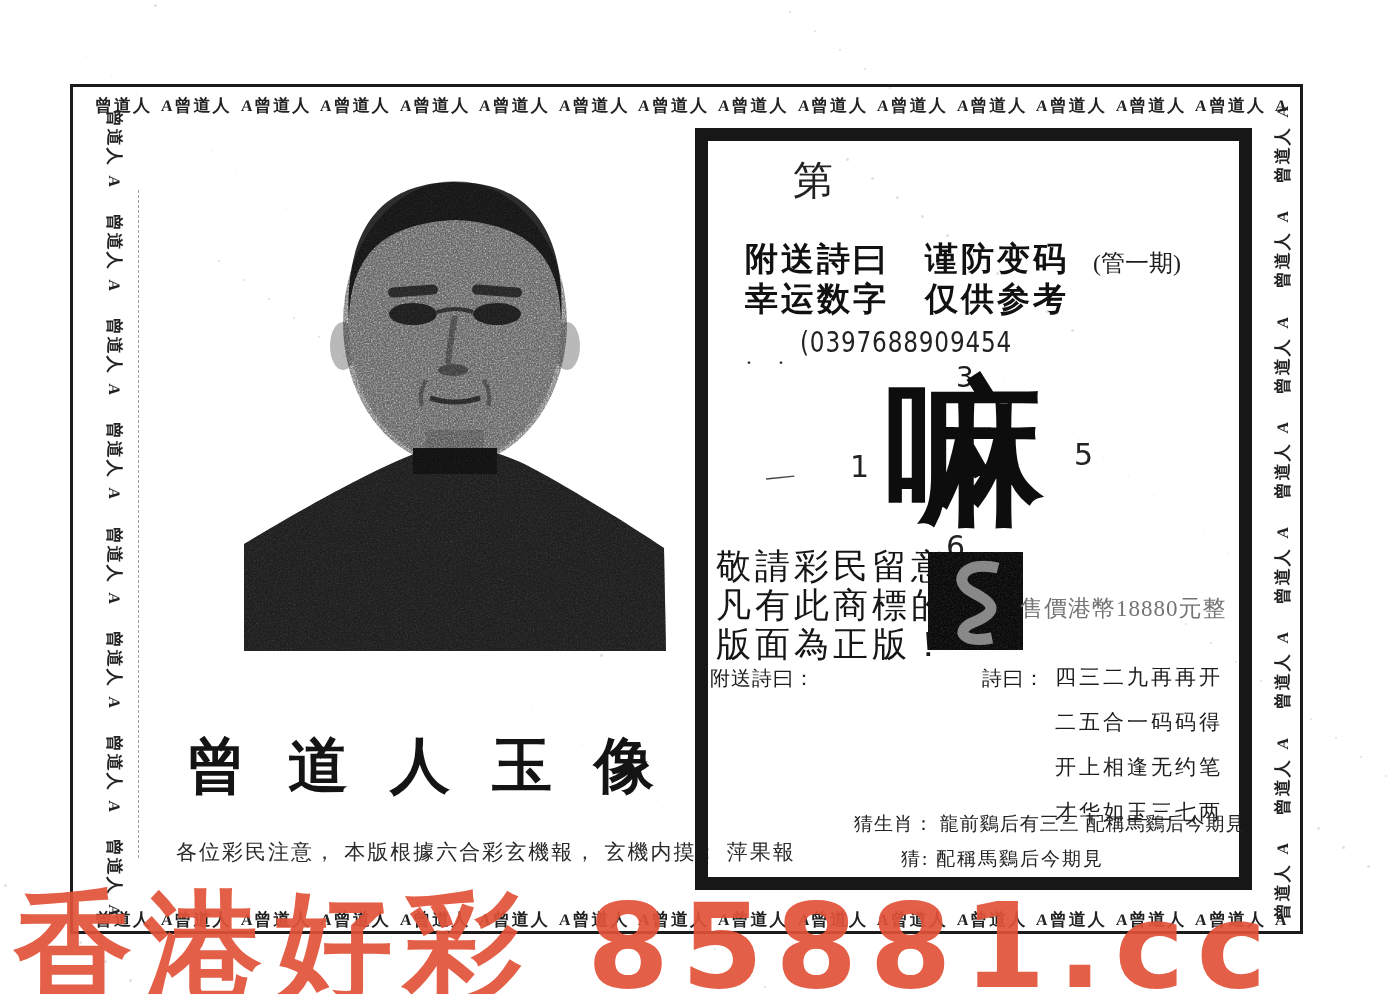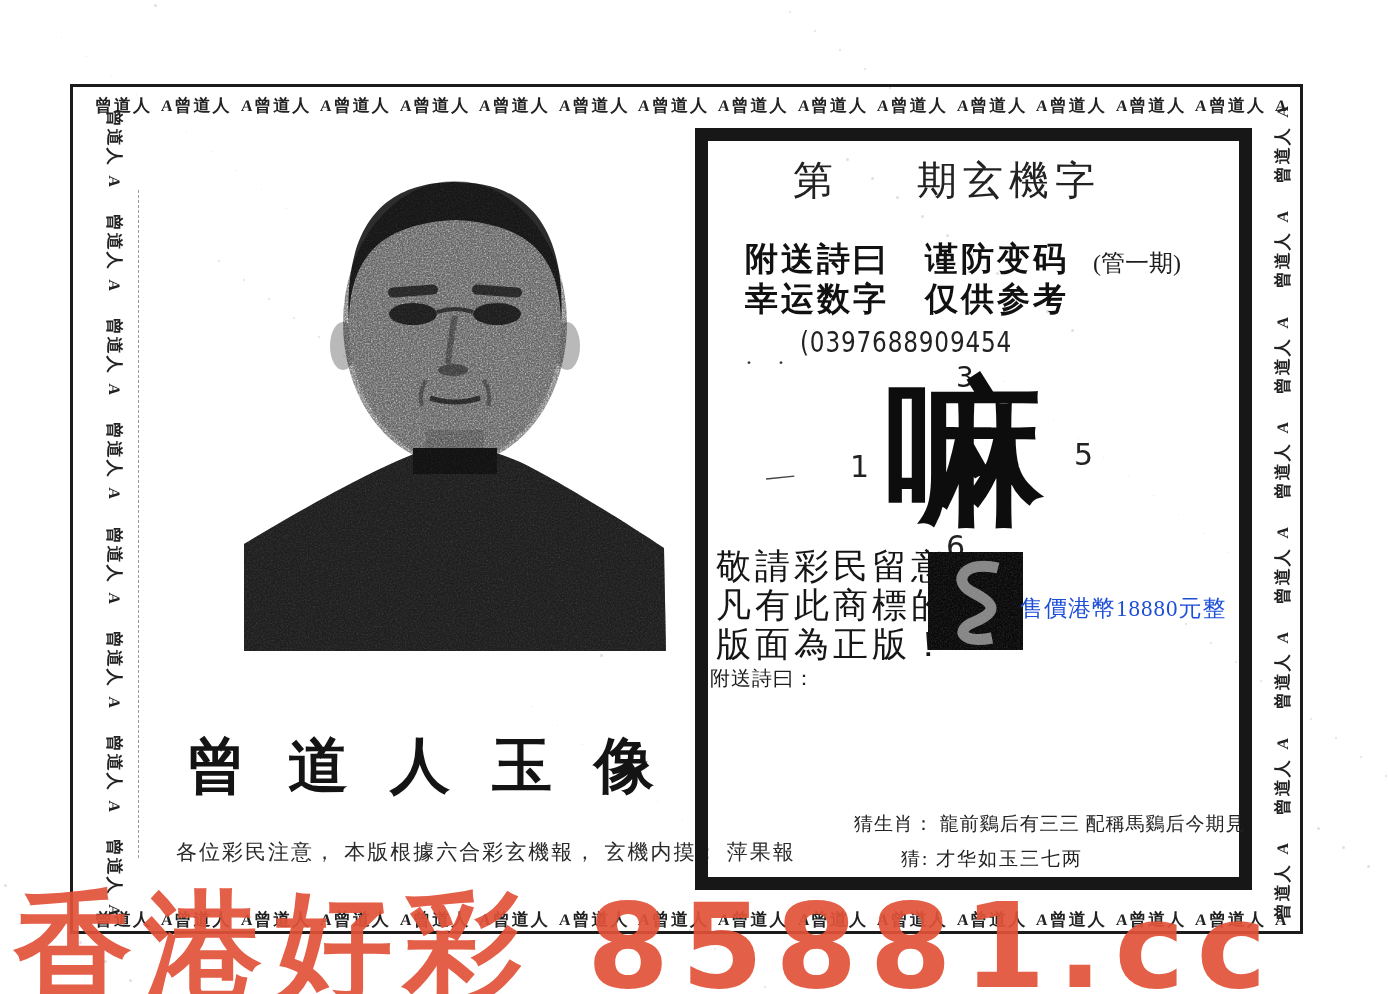--- a/index.html
+++ b/index.html
@@ -44,21 +44,21 @@
   #serial-sub{left:248px;top:220px;font-size:28px;font-family:"DejaVu Sans", sans-serif;}
   #main-char{left:178px;top:232px;font-size:158px;line-height:1;font-weight:900;color:#0d0d0d;
              font-family:"Liberation Sans", sans-serif;}
   #hand-dash{left:58px;top:318px;font-size:28px;color:#444;transform:rotate(-6deg);}
   .small-num{font-size:30px;font-family:"DejaVu Sans", sans-serif;color:#222;}
   #num-left{left:142px;top:308px;}
   #num-right{left:366px;top:296px;}
   #num-bottom{left:238px;top:388px;}
   #notice{left:8px;top:406px;font-size:35px;line-height:39px;letter-spacing:4px;color:#161616;white-space:nowrap;}
   #stamp{left:220px;top:411px;width:95px;height:98px;}
-  #price{left:312px;top:452px;font-size:23px;letter-spacing:1px;white-space:nowrap;color:#1d4ed8;}
+  #price{left:312px;top:452px;font-size:23px;letter-spacing:1px;white-space:nowrap;color:#737373;}
   .poem{display:flex;align-items:flex-start;}
   #poems{left:2px;top:522px;display:flex;width:525px;}
   .poem-label{font-size:20px;letter-spacing:1px;white-space:nowrap;padding-top:2px;}
   .poem-lines{list-style:none;margin:0;padding:0 0 0 10px;}
   .poem-lines li{font-size:21px;letter-spacing:3px;margin-bottom:17px;white-space:nowrap;color:#1d1d1d;}
   #poem-left{width:272px;}
   #guess-zodiac{left:146px;top:670px;font-size:19px;letter-spacing:1px;white-space:nowrap;color:#222;}
   #guess-second{left:193px;top:705px;font-size:19px;letter-spacing:2px;white-space:nowrap;color:#222;}
   
   #watermark{left:14px;top:868px;font-size:118px;font-weight:900;letter-spacing:12px;white-space:nowrap;
@@ -159,21 +159,20 @@
     <rect x="183" y="300" width="84" height="26" fill="#232323"></rect>
     <rect width="450" height="505" filter="url(#grain)" clip-path="url(#bodyclip)" opacity="0.5"></rect>
   </svg>
 
   <div class="abs left-note" id="left-note-1">各位彩民注意， 本版根據六合彩玄機報， 玄機内摸； 萍果報</div>
   <div class="abs" id="left-title">曾道人玉像</div>
 
   <div class="abs" id="panel">
     <div class="abs" id="panel-header">
       <span>第</span>
-      <span>期玄機字</span>
     </div>
     <div class="abs warn" id="warn-1">附送詩曰　谨防变码</div>
     <div class="abs warn" id="warn-2">幸运数字　仅供参考</div>
     <div class="abs" id="issue-note">(管一期)</div>
     <div class="abs" id="dots">. .</div>
     <div class="abs" id="serial">(0397688909454</div>
     <div class="abs" id="serial-sub">3</div>
     <div class="abs" id="main-char">嘛</div>
     <div class="abs" id="hand-dash">—</div>
     <div class="abs small-num" id="num-left">1</div>
@@ -187,23 +186,32 @@
     <svg class="abs" id="stamp" viewBox="0 0 95 98">
       <rect width="95" height="98" fill="#2e2e2e"></rect>
       <rect width="95" height="98" filter="url(#grain)" opacity="0.8"></rect>
       <path d="M70,16 C38,8 22,28 44,40 C68,52 70,60 46,70 C26,78 34,92 64,86" stroke="#c9c9c9" stroke-width="11" fill="none" opacity="0.65"></path>
     </svg>
     <div class="abs" id="price">售價港幣18880元整</div>
     <div class="abs" id="poems">
       <div class="poem" id="poem-left">
         <span class="poem-label">附送詩曰：</span>
       </div>
+      <div class="poem" id="poem-right">
+        <span class="poem-label">詩曰：</span>
+        <ul class="poem-lines">
+          <li>四三二九再再开</li>
+          <li>二五合一码码得</li>
+          <li>开上相逢无约笔</li>
+          <li>才华如玉三七两</li>
+        </ul>
+      </div>
     </div>
     <div class="abs" id="guess-zodiac">猜生肖：  龍前鷄后有三三   配稱馬鷄后今期見</div>
-    <div class="abs" id="guess-second">猜:  才华如玉三七两</div>
+    <div class="abs" id="guess-second">猜:  配稱馬鷄后今期見</div>
   </div>
 
   <div class="abs" id="watermark" style="color: rgb(226, 82, 56);">香港好彩 85881.cc</div>
 
 <div class="speck" style="left: 61px; top: 37px; width: 1px; height: 1px;"></div>
     <div class="speck" style="left: 218px; top: 260px; width: 2px; height: 2px;"></div>
     <div class="speck" style="left: 375px; top: 483px; width: 3px; height: 3px;"></div>
     <div class="speck" style="left: 532px; top: 706px; width: 1px; height: 1px;"></div>
     <div class="speck" style="left: 689px; top: 929px; width: 2px; height: 2px;"></div>
     <div class="speck" style="left: 846px; top: 158px; width: 3px; height: 3px;"></div>

